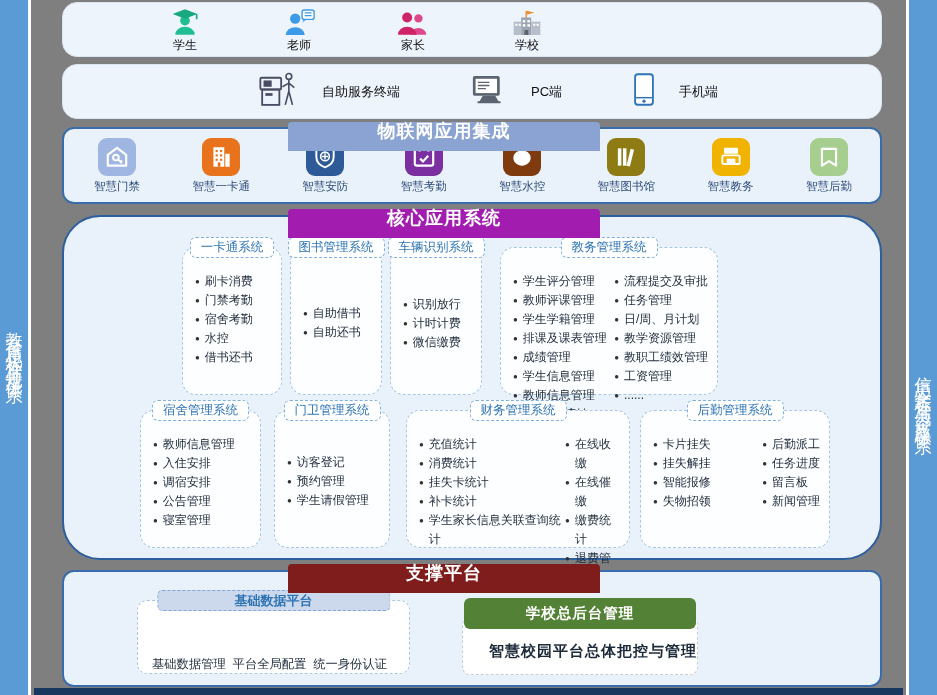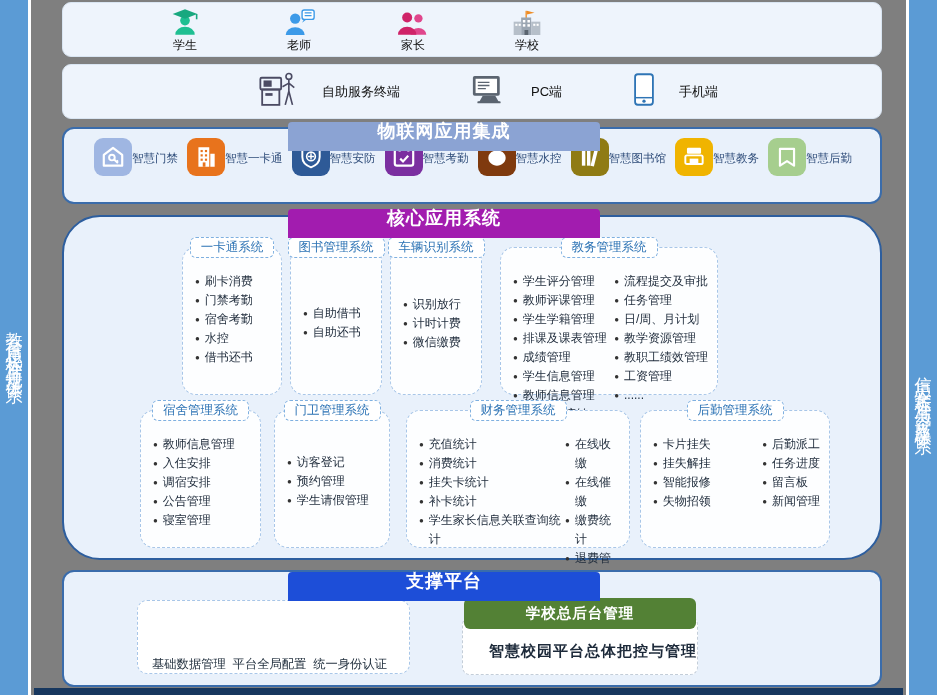--- a/index.html
+++ b/index.html
@@ -18,53 +18,53 @@
     position:absolute; left:50%; transform:translate(-50%,-50%);
     writing-mode:vertical-rl; text-orientation:upright;
     color:#fff; font-size:17px; letter-spacing:5px; font-weight:500; white-space:nowrap;
   }
   .sidebar.left  .vtext { top:50%; }
   .sidebar.right .vtext { top:57%; }
   .bottom-bar { position:absolute; left:34px; width:869px; top:688px; height:7px; background:#17375e; }
 
   
   .panel { position:absolute; left:62px; width:820px; background:#e9f1fb; }
-  .panel.soft { background:#eef4fc; border:1px solid #d9e5f2; border-radius:9px; }
+  .panel.soft { background:#eef4fc; border:1px solid #d9e5f2; border-radius:15px; }
   .panel.framed { border:2px solid #3a6cab; border-radius:12px; }
 
   .roles-panel   { top:2px;   height:55px; }
   .devices-panel { top:64px;  height:55px; }
   .iot-panel     { top:127px; height:77px; }
   .core-panel    { top:215px; height:345px; border-radius:38px; border:2px solid #2d5e9e; }
   .support-panel { top:570px; height:117px; }
 
   
   .band {
     position:absolute; left:288px; width:312px; height:29px; z-index:3;
     color:#fff; font-size:18px; font-weight:bold; text-align:center; line-height:19px;
     border-radius:4px 4px 0 0; letter-spacing:1px;
   }
   .iot-band     { top:122px; background:#8ba3d3; }
   .core-band    { top:209px; background:#a21caf; }
-  .support-band { top:564px; background:#1d4ed8;margin-top:8px; }
+  .support-band { top:564px; background:#7f1d1d; }
 
   
   #roles { display:flex; padding:4px 0 0 90px; gap:50px; }
   .role { width:64px; display:flex; flex-direction:column; align-items:center; }
   .role .icon { height:28px; display:flex; align-items:flex-end; }
   .rlabel { font-size:12px; margin-top:2px; color:#111; }
 
   
   #devices { display:flex; align-items:center; height:100%; padding-left:196px; gap:72px; }
   .device { display:flex; align-items:center; gap:25px; }
   .dlabel { font-size:13px; color:#111; }
 
   
   #iot { display:flex; justify-content:space-between; padding:9px 28px 0 30px; }
-  .tile { display:flex; flex-direction:row; align-items:center; }
+  .tile { display:flex; flex-direction:column; align-items:center; }
   .tileicon {
     width:38px; height:38px; border-radius:9px;
     display:flex; align-items:center; justify-content:center;
   }
   .tlabel { font-size:11.5px; margin-top:3px; color:#2f4d7a; }
 
   
   .sysbox {
     position:absolute; background:#fdfeff;
     border:1.6px dashed #a8c6e8; border-radius:14px;
@@ -571,20 +571,21 @@
             <span class="ftext">新闻管理</span>
           </li>
         </ul>
       </div>
      </div>
   </div>
 
 <div class="band support-band">支撑平台</div>
 <div class="panel framed support-panel">
   <div class="base-box">
+    <div class="base-title">基础数据平台</div>
     <div class="base-text">
       <div>基础数据管理  平台全局配置  统一身份认证</div>
       
     </div>
   </div>
   <div class="admin-box">
     <div class="admin-title">学校总后台管理</div>
     <div class="admin-desc">智慧校园平台总体把控与管理</div>
   </div>
 </div>

